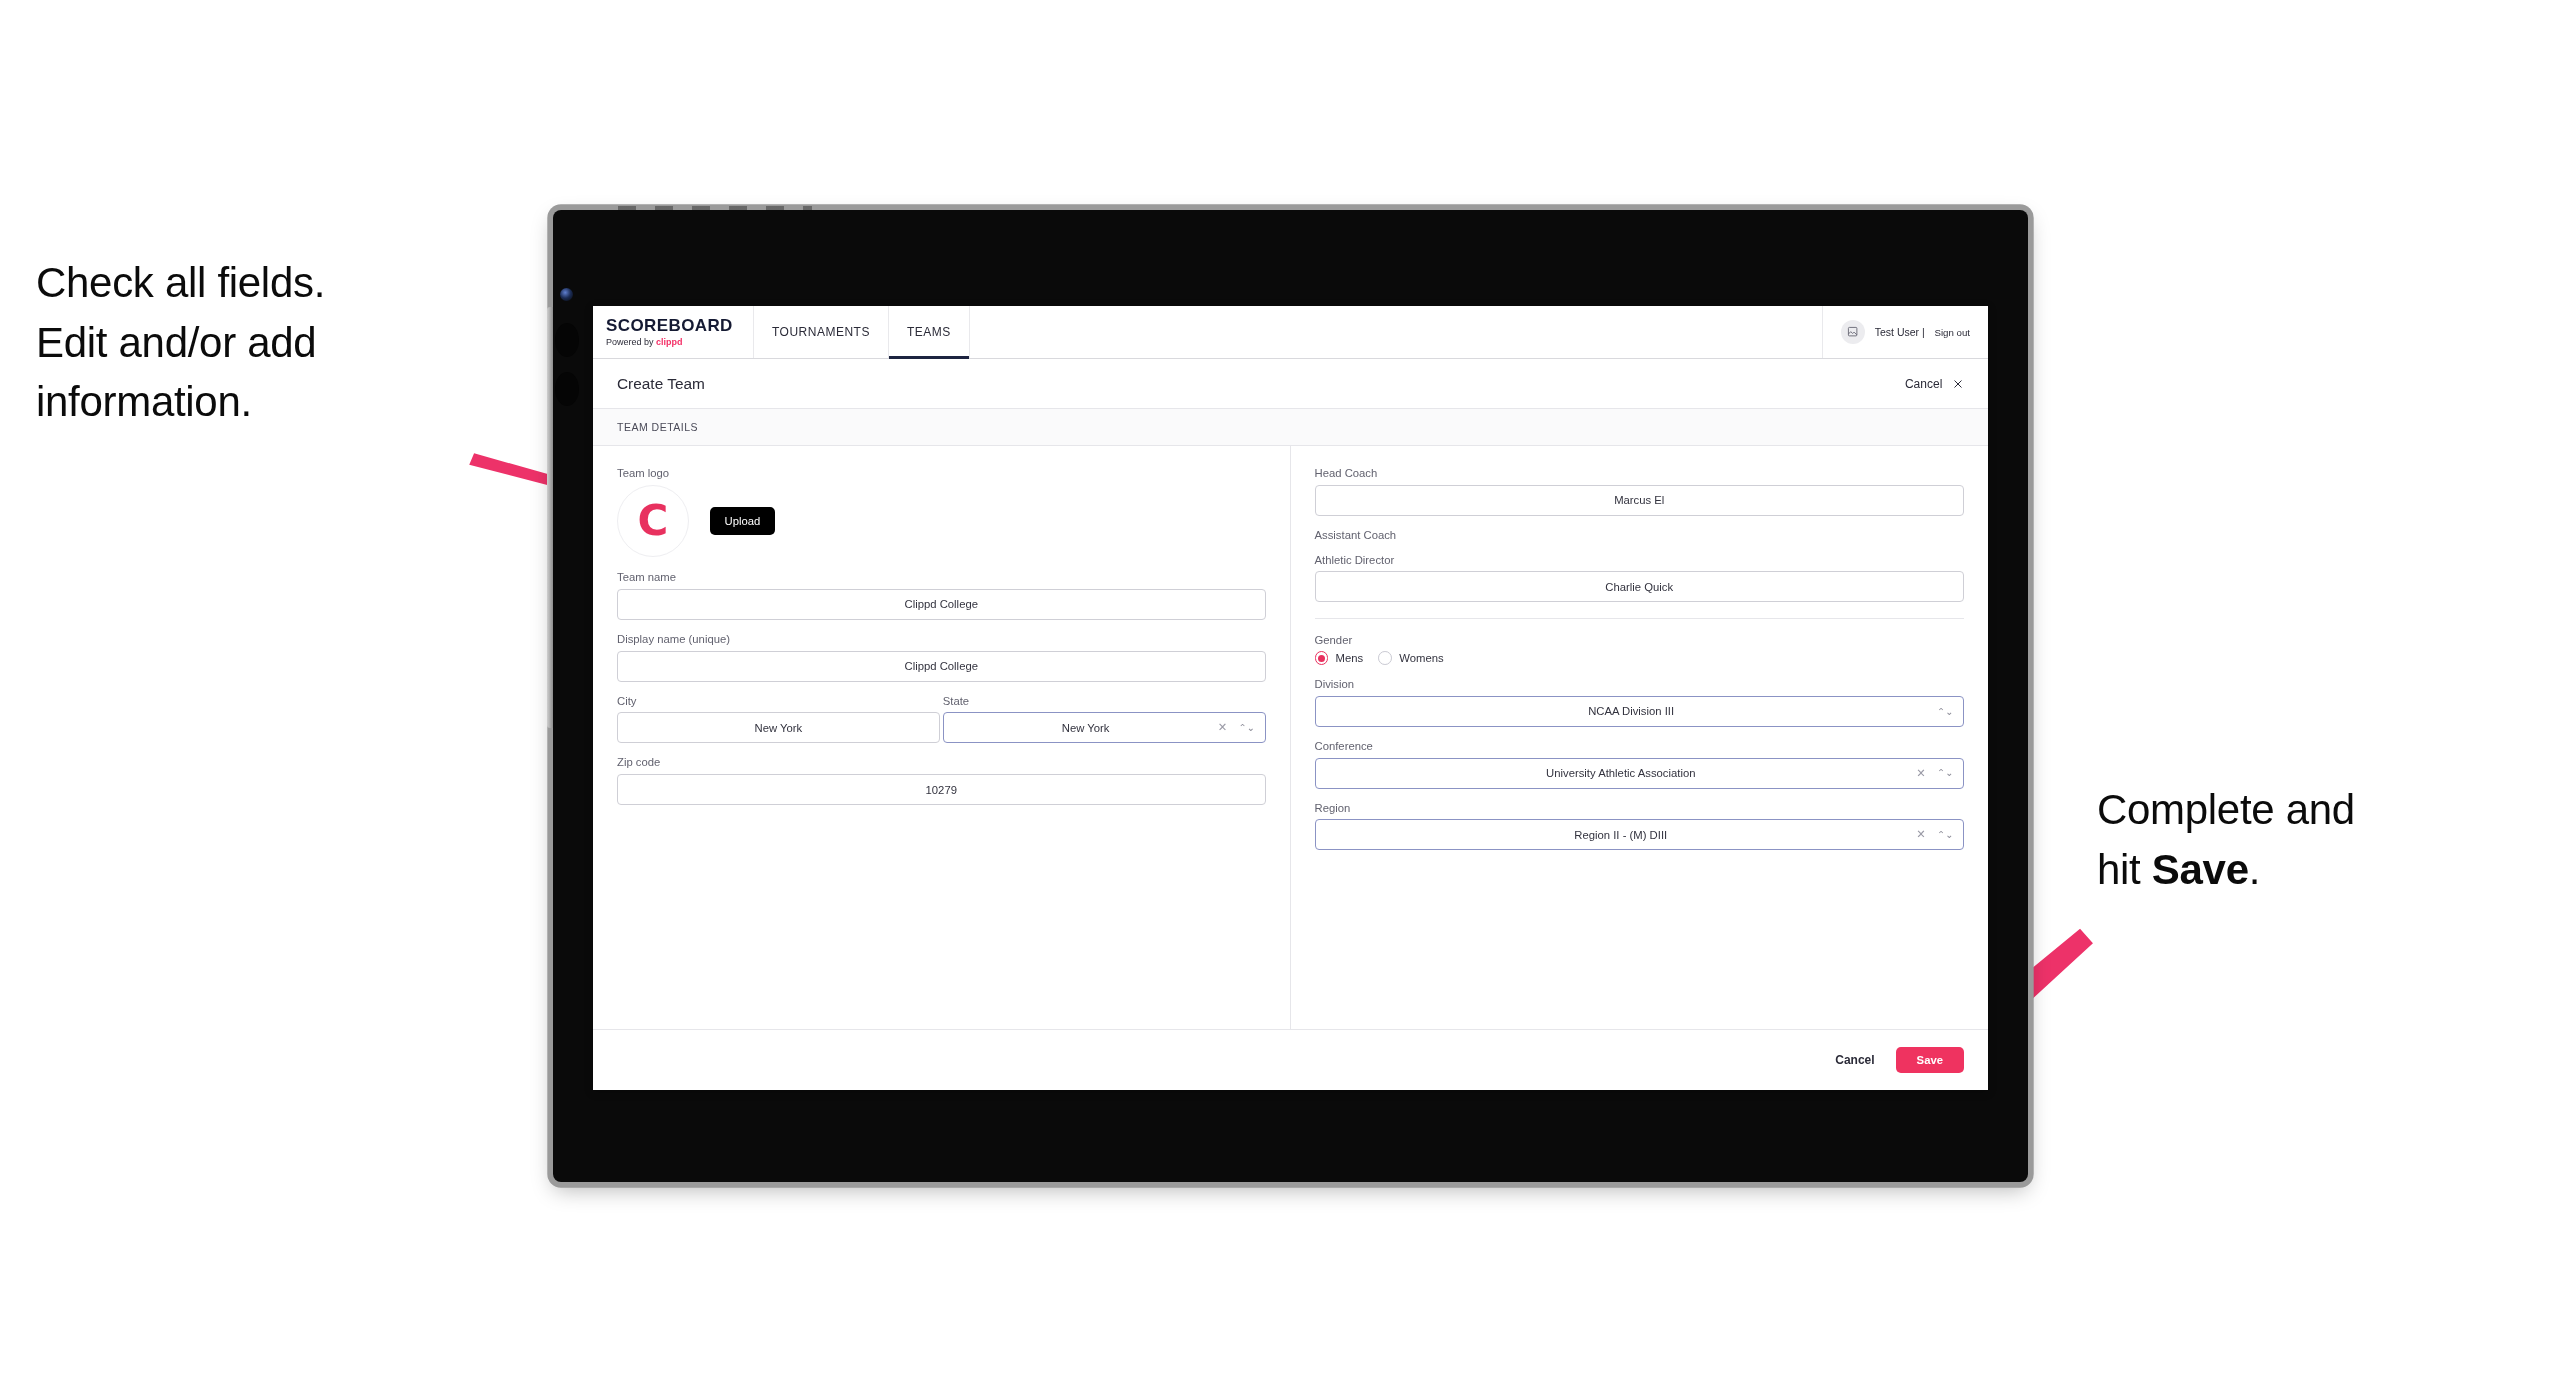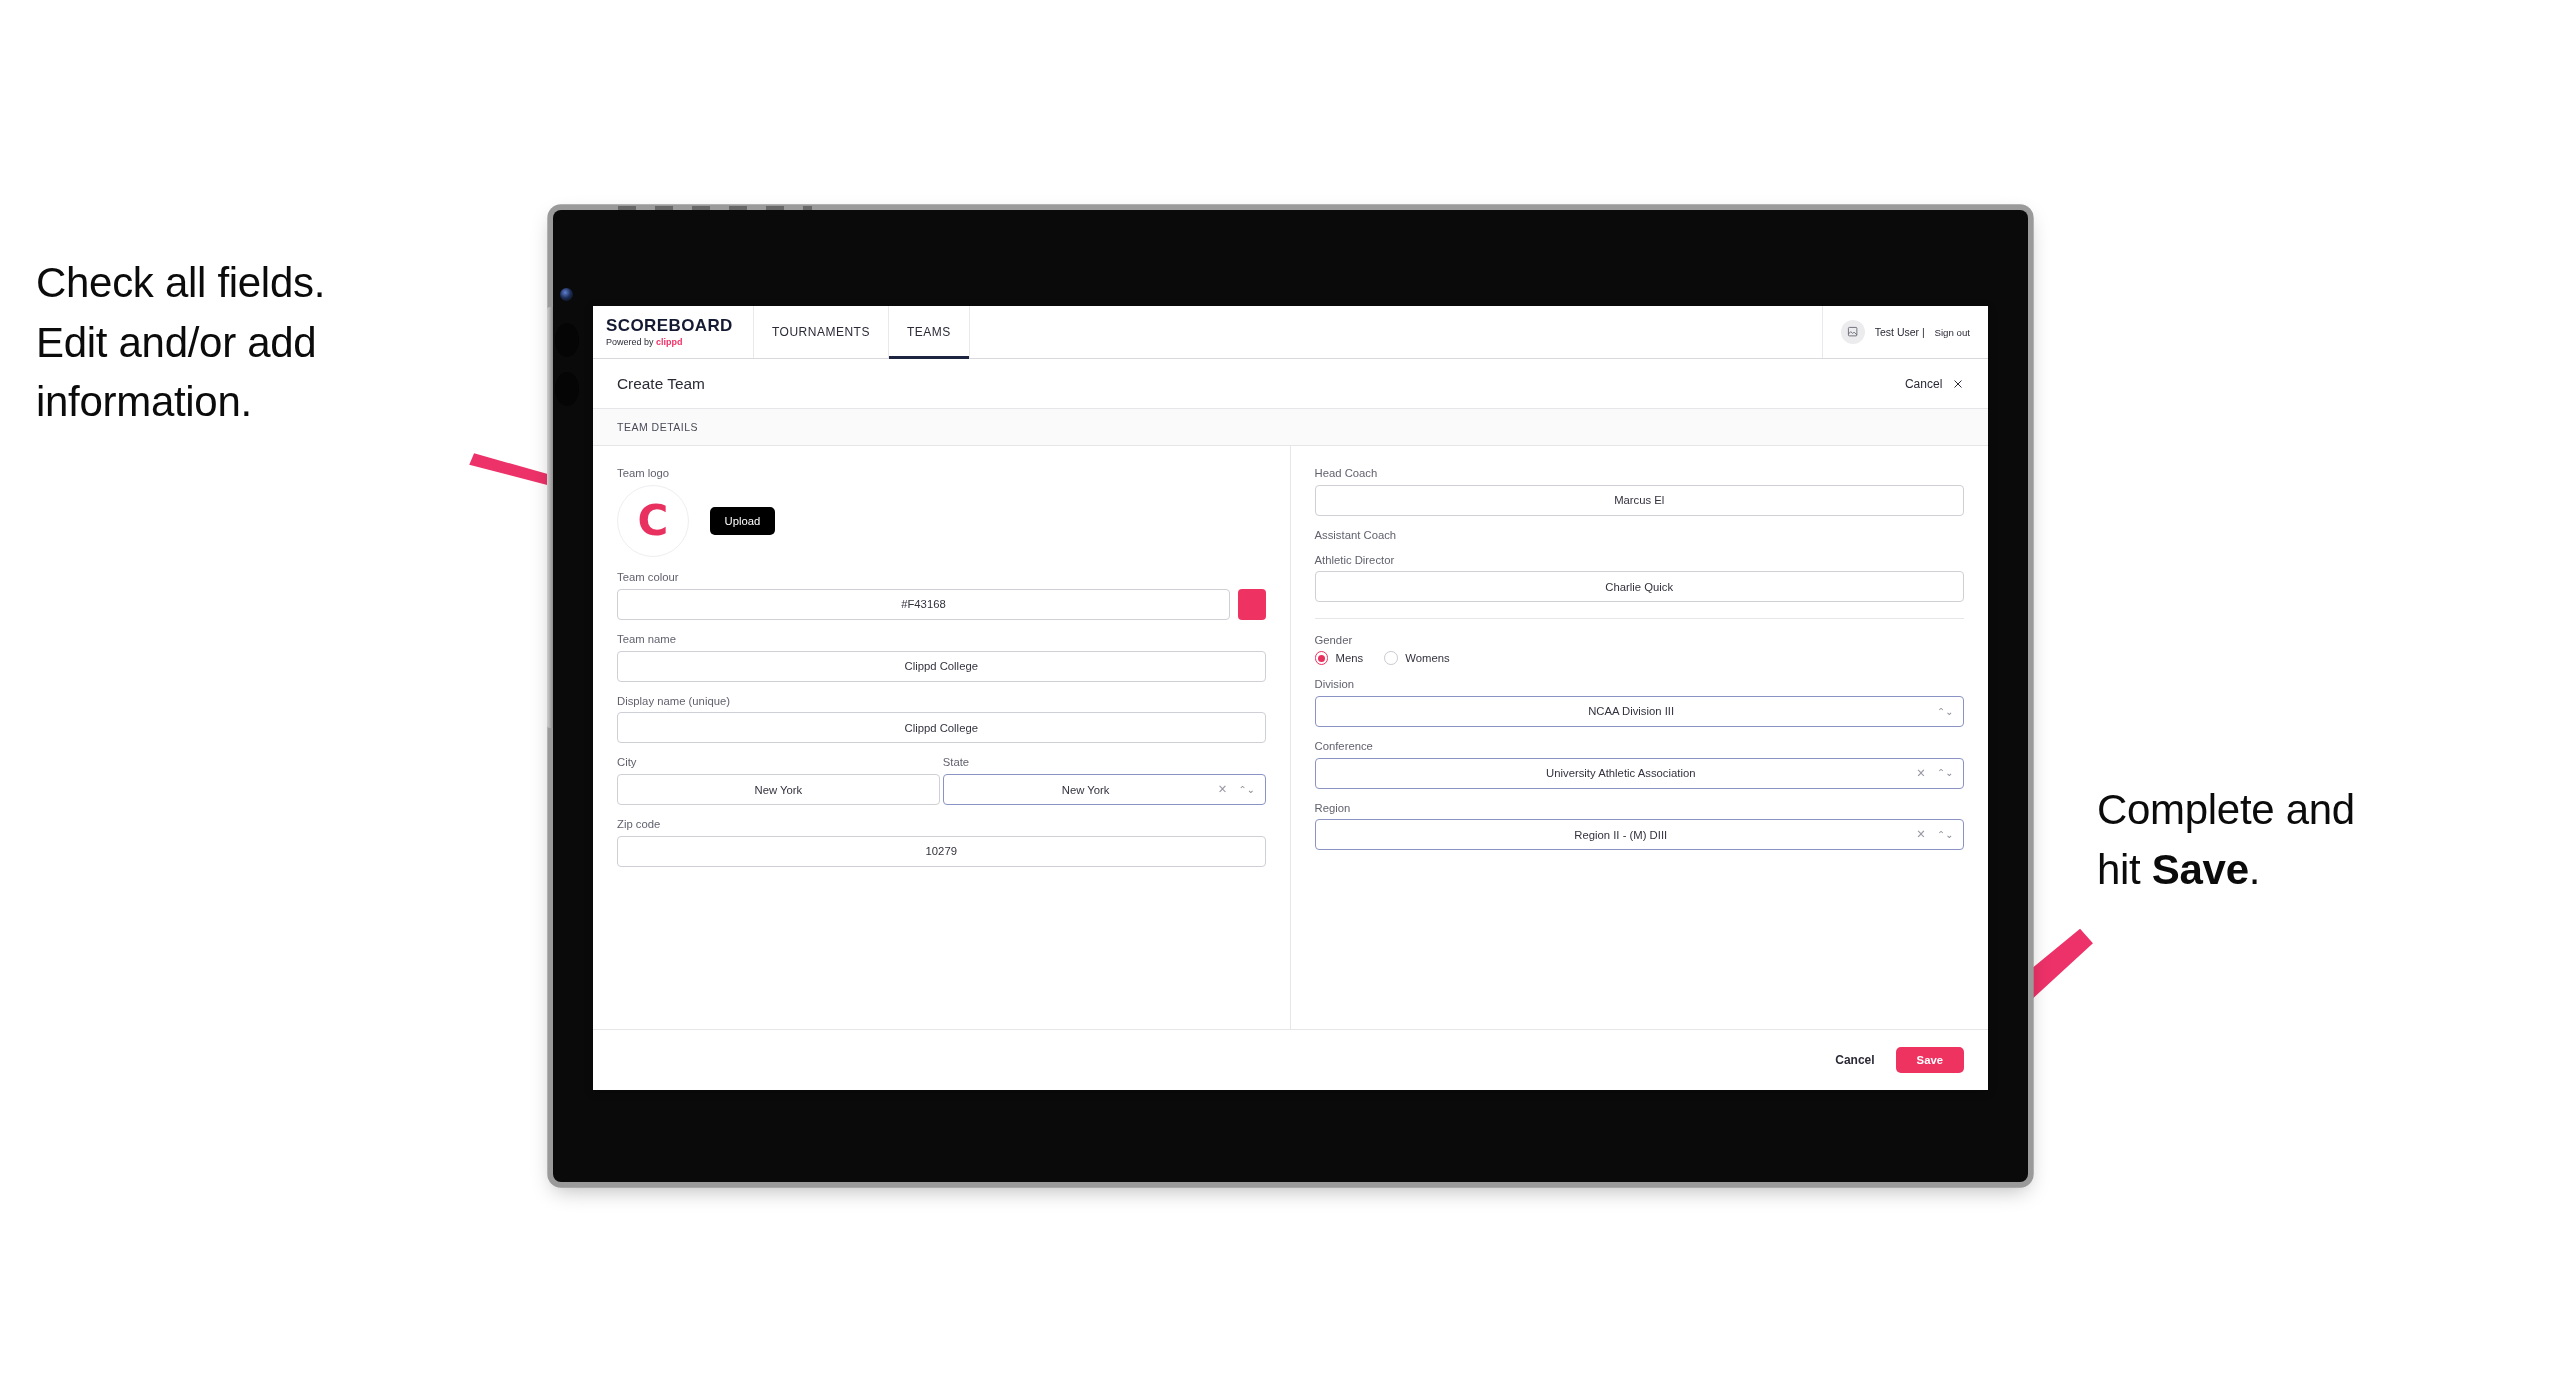--- a/index.html
+++ b/index.html
@@ -178,21 +178,21 @@
     padding: 8px 14.6px; font-size:11.3px;
   }
   #colour-row { display:flex; align-items:flex-end; gap:8px; }
   #colour-row .inp { flex:1; }
   #colour-swatch {
     width: 27.6px; height: 31px; border-radius:4px; background:#ee3362;
     flex:none;
   }
 
   
-  #gender-opts { display:flex; align-items:center; gap:21px; margin-top:3.2px; }
+  #gender-opts { display:flex; align-items:center; gap:15px; margin-top:3.2px; }
   .radio { display:flex; align-items:center; gap:7.3px; font-size:11.3px; color:#33333f; }
   .radio .dot {
     width: 13.8px; height:13.8px; border-radius:50%;
     border: 1.6px solid #c9c9d2; box-sizing:border-box;
     display:flex; align-items:center; justify-content:center;
   }
   .radio.sel .dot { border-color:#e8315f; }
   .radio.sel .dot::after {
     content:""; width:7.3px; height:7.3px; border-radius:50%; background:#e8315f;
   }
@@ -284,29 +284,20 @@
         <div class="fld">
           <span class="lbl">Team logo</span>
           <div id="logo-row">
             <div id="logo-circle">
                 <span>C</span>
               </div>
             <div id="upload-btn"><span>Upload</span></div>
           </div>
         </div>
 
-        <div class="fld">
-          <span class="lbl">Team colour</span>
-          <div id="colour-row">
-            <div class="inp">
-              <span class="val">#F43168</span>
-            </div>
-            <div id="colour-swatch"></div>
-          </div>
-        </div>
 
         <div class="fld">
           <span class="lbl">Team name</span>
           <div class="inp">
             <span class="val">Clippd College</span>
           </div>
         </div>
 
         <div class="fld">
           <span class="lbl">Display name (unique)</span>

